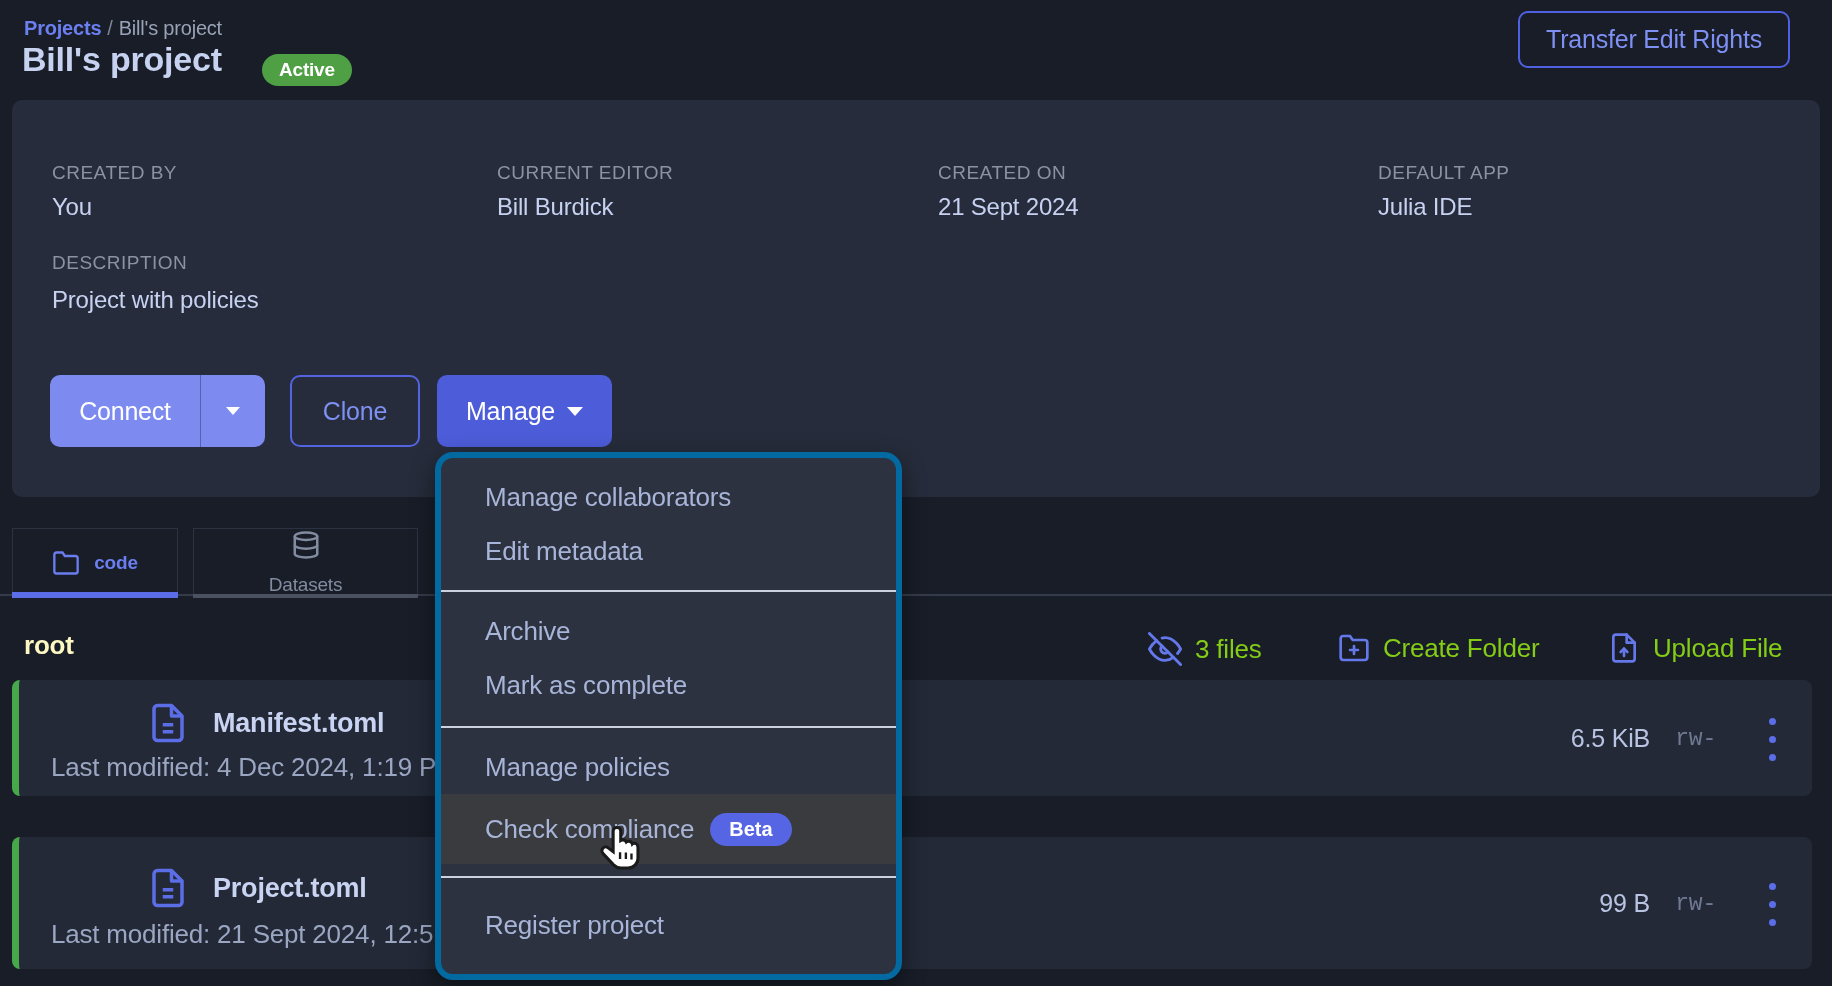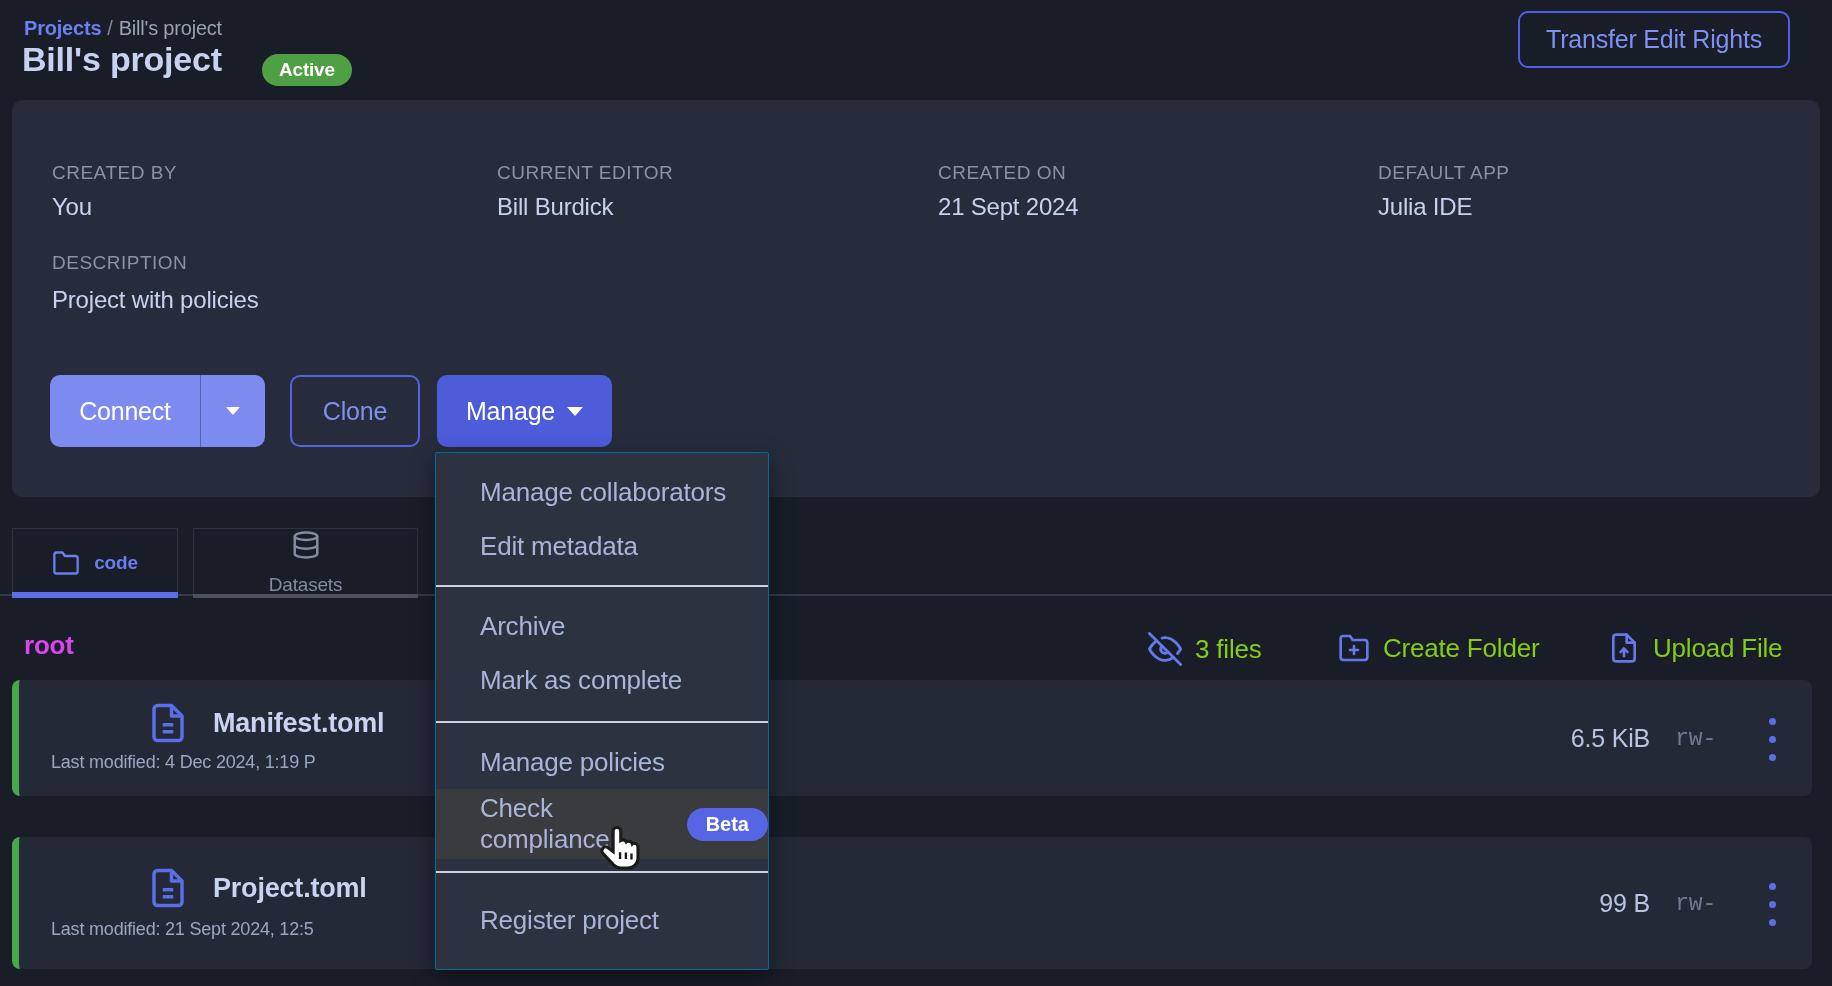--- a/index.html
+++ b/index.html
@@ -51,42 +51,42 @@
   
   .tabline { left:0; top:594px; width:1832px; height:2px; background:#343b4a; }
   .tab { top:528px; height:68px; display:flex; align-items:center; justify-content:center; gap:14px;
     font-size:19px; font-weight:bold; cursor:pointer; border:1px solid #2b3242; border-bottom:none; }
   .tab-code { left:12px; width:166px; color:#6a7ef0; }
   .tab-code .under { position:absolute; left:-1px; right:-1px; bottom:-2px; height:6px; background:#5b6ee8; }
   .tab-datasets { left:193px; width:225px; color:#828ca0; font-weight:normal;flex-direction:column; }
   .tab-datasets .under { position:absolute; left:-1px; right:-1px; bottom:-2px; height:4px; background:#4a5160; }
 
   
-  .root-label { left:24px; top:630px; font-size:26px; font-weight:bold; color:#d946ef; }
+  .root-label { left:24px; top:630px; font-size:26px; font-weight:bold; color:#fef9c3; }
   .tool { top:632px; display:flex; align-items:center; gap:13px; color:#84cc16; font-size:26px; cursor:pointer; }
   .tool-files { left:1148px; cursor:default; }
   .tool-createfolder { left:1338px; }
   .tool-uploadfile { left:1608px; }
 
   
   .file-row { left:12px; width:1800px; background:#232937; border-radius:8px;
     border-left:7px solid #46a84b; }
   .row1 { top:680px; height:116px; }
   .row2 { top:837px; height:132px; }
   .file-ico { position:absolute; left:128px; }
   .file-name { position:absolute; left:194px; font-size:27px; font-weight:bold; color:#c9d4f2; }
-  .file-mod { position:absolute; left:32px; font-size:18px; color:#9aa6c2; white-space:nowrap; }
+  .file-mod { position:absolute; left:32px; font-size:26px; color:#9aa6c2; white-space:nowrap; }
   .file-size { position:absolute; font-size:25px; color:#b9c4e2; }
   .file-perm { position:absolute; font-size:23px; color:#6f7a92; font-family:"Liberation Mono", monospace; }
   .kebab { position:absolute; display:flex; flex-direction:column; gap:11px; cursor:pointer; padding:6px; }
   .kebab i { width:7px; height:7px; border-radius:50%; background:#5b6ee8; }
 
   
-  .menu { left:435px; top:452px; width:334px; background:#2c3240; border:1px solid #0369a1;
-    border-radius:2px; z-index:10; padding:12px 0 16px 0; box-shadow:0 8px 24px rgba(0,0,0,0.45); }
+  .menu { left:435px; top:452px; width:467px; background:#2c3240; border:6px solid #0369a1;
+    border-radius:18px; z-index:10; padding:12px 0 16px 0; box-shadow:0 8px 24px rgba(0,0,0,0.45); }
   .menu-item { height:54px; display:flex; align-items:center; padding-left:44px;
     font-size:26px; color:#a8b5d8; cursor:pointer; }
   .menu-item.hovered { height:70px; background:#393b3f; }
   .menu-hr { border:none; border-top:2px solid #ccd2dd; margin:12px 0; }
   .menu-hr.g3 { margin-top:14px; }
   .menu-item.last { margin-top:14px; height:66px; }
   .beta { background:#5665e3; color:#fff; font-size:20px; font-weight:bold; letter-spacing:0;
     padding:5px 19px; border-radius:17px; margin-left:16px; }
 
   .cursor { left:596px; top:822px; z-index:30; pointer-events:none; }

